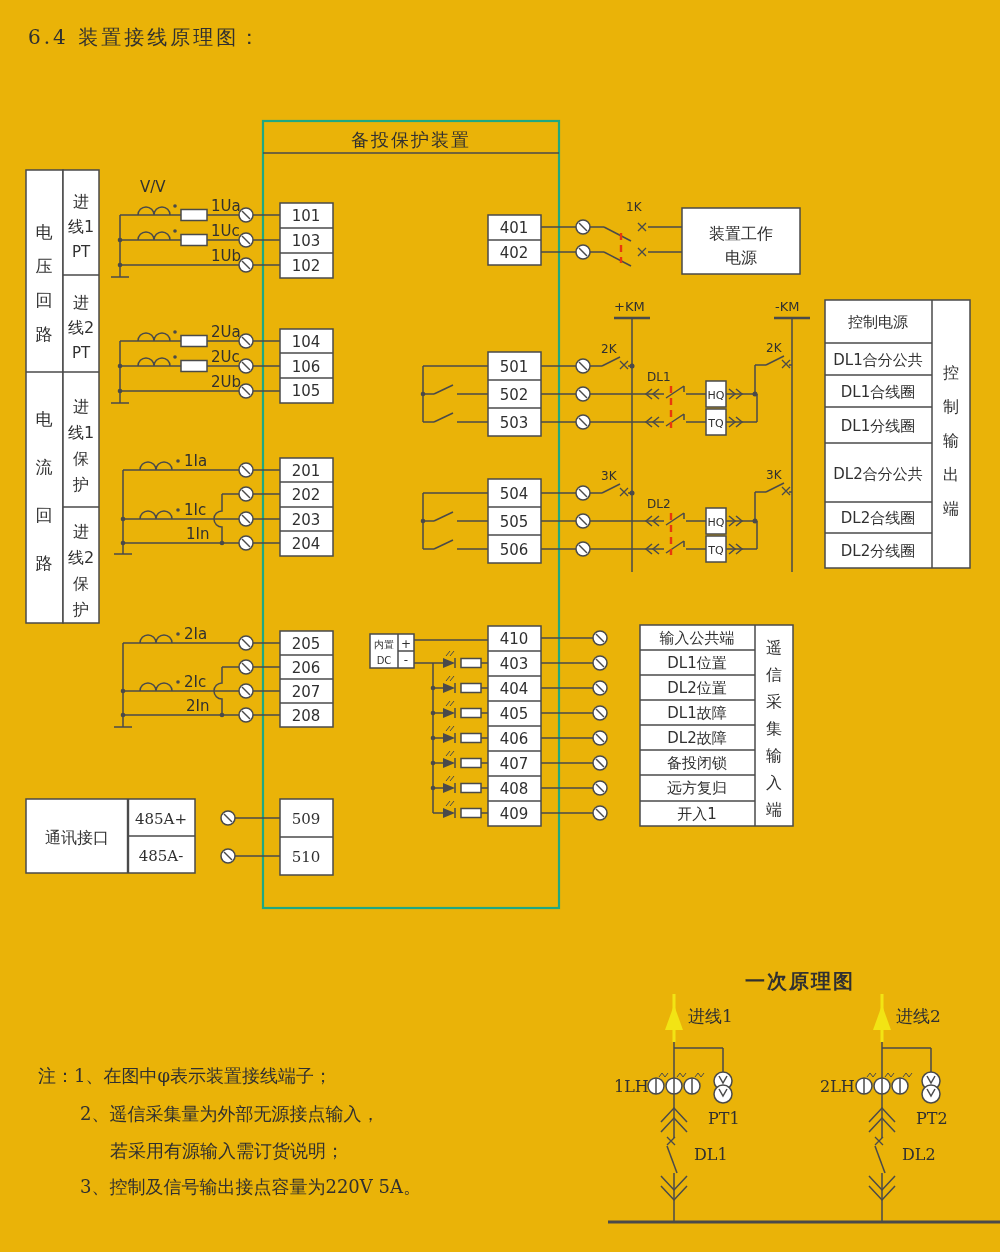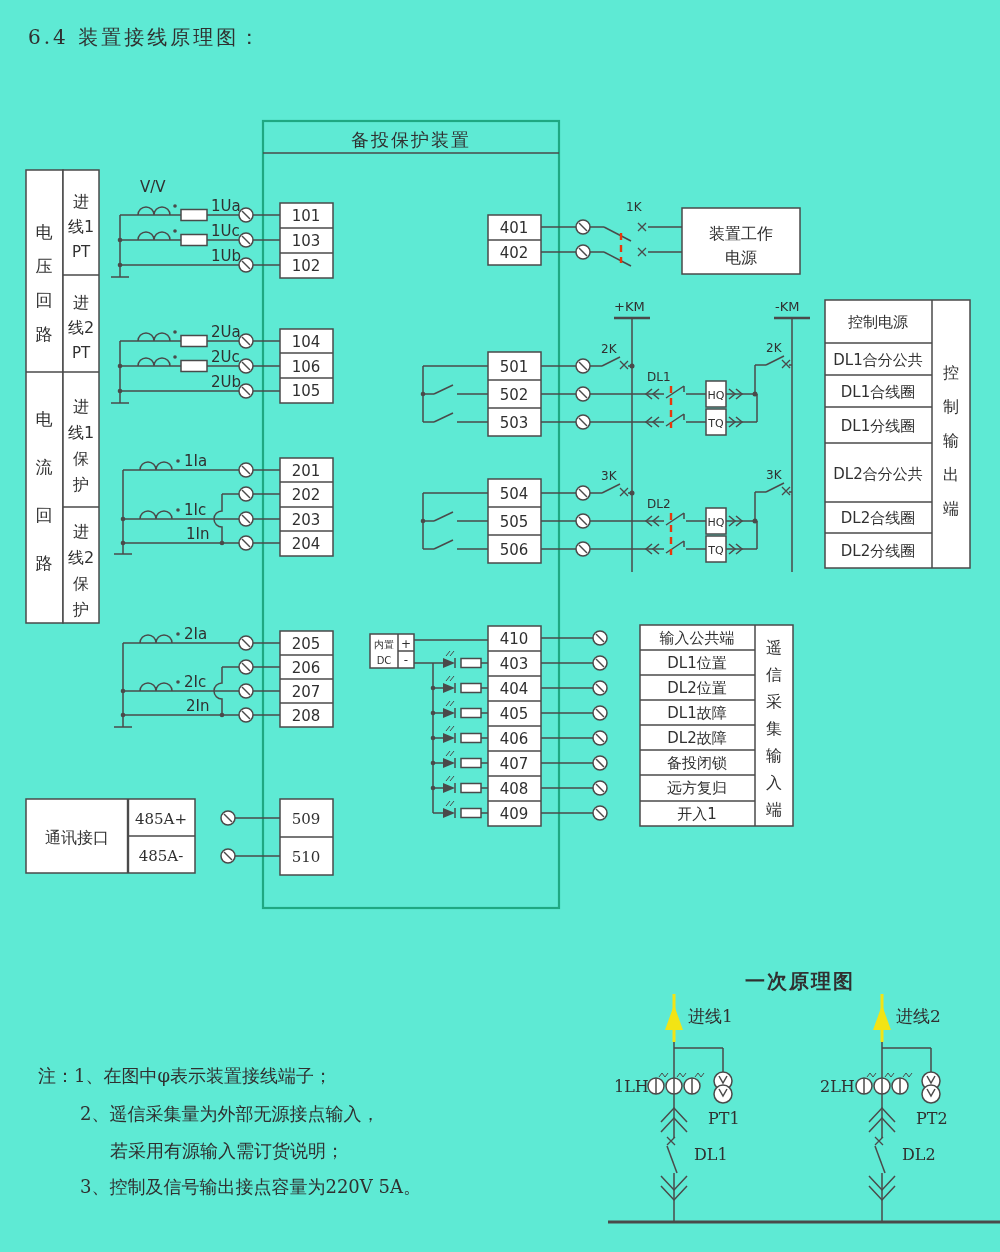--- a/index.html
+++ b/index.html
@@ -1,16 +1,16 @@
 <!DOCTYPE html>
 <html style="--green: #1fa882; --red: #e8380c; --yellow: #f2e414; --line: #4a4a4a;"><head>
 <meta charset="utf-8">
 <style>
   html,body{margin:0;padding:0;background:#ffffff;}
-  .page{width:1000px;height:1252px;position:relative;background:#5eead4;}
+  .page{width:1000px;height:1252px;position:relative;background:#eab308;}
   svg{display:block;}
   .w{stroke:var(--line);stroke-width:1.5;fill:none;stroke-linecap:butt;}
   .w2{stroke:var(--line);stroke-width:2.4;fill:none;}
   .bx{stroke:var(--line);stroke-width:1.5;fill:#ffffff;}
   .grn{stroke:var(--green);stroke-width:2.2;fill:none;}
   .red{stroke:var(--red);stroke-width:2.4;fill:none;stroke-dasharray:7 5;}
   .dot{fill:var(--line);stroke:none;}
   .yel{fill:var(--yellow);stroke:none;}
   .yelw{stroke:var(--yellow);stroke-width:3;fill:none;}
   text{fill:#303030;font-family:"DejaVu Sans","Liberation Sans",sans-serif;}

